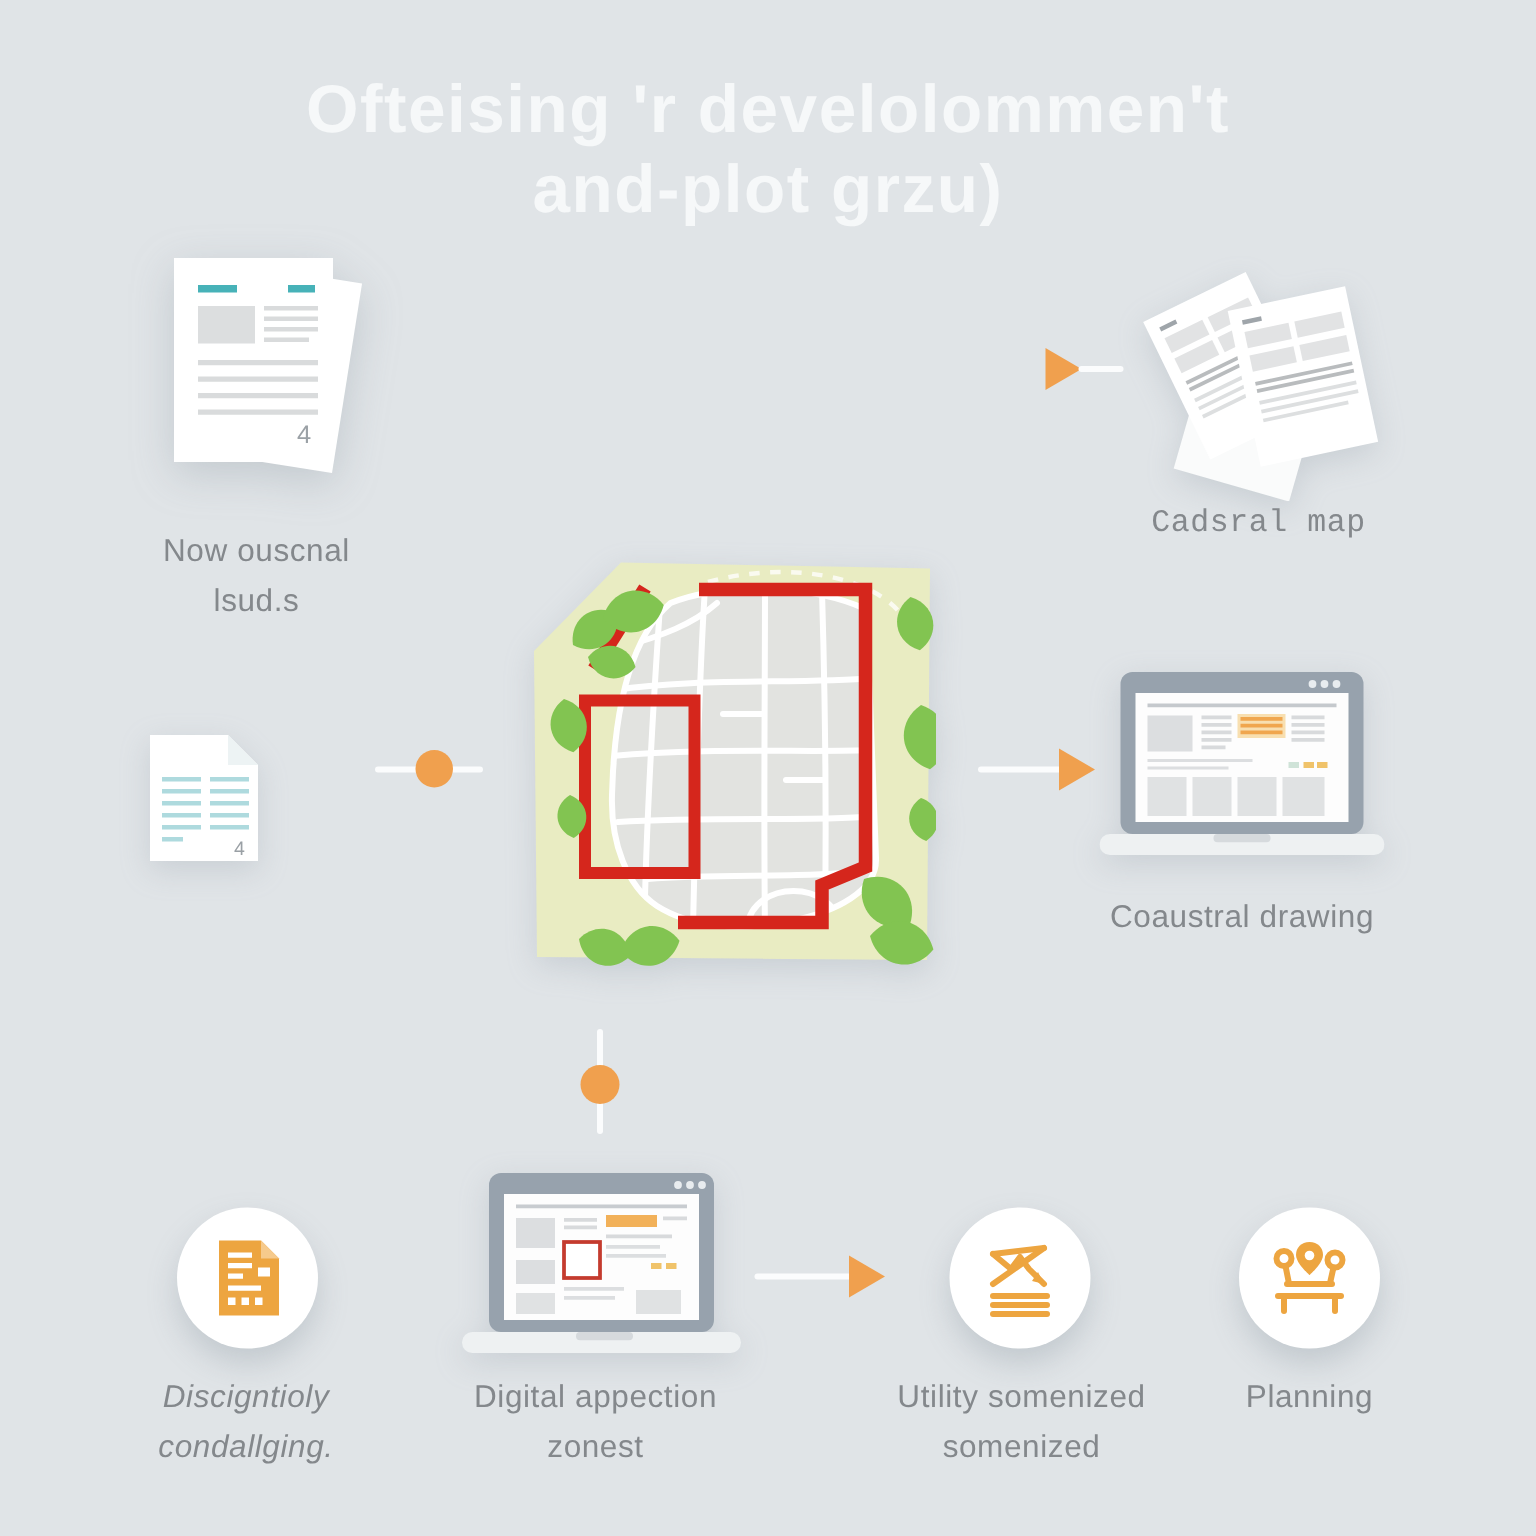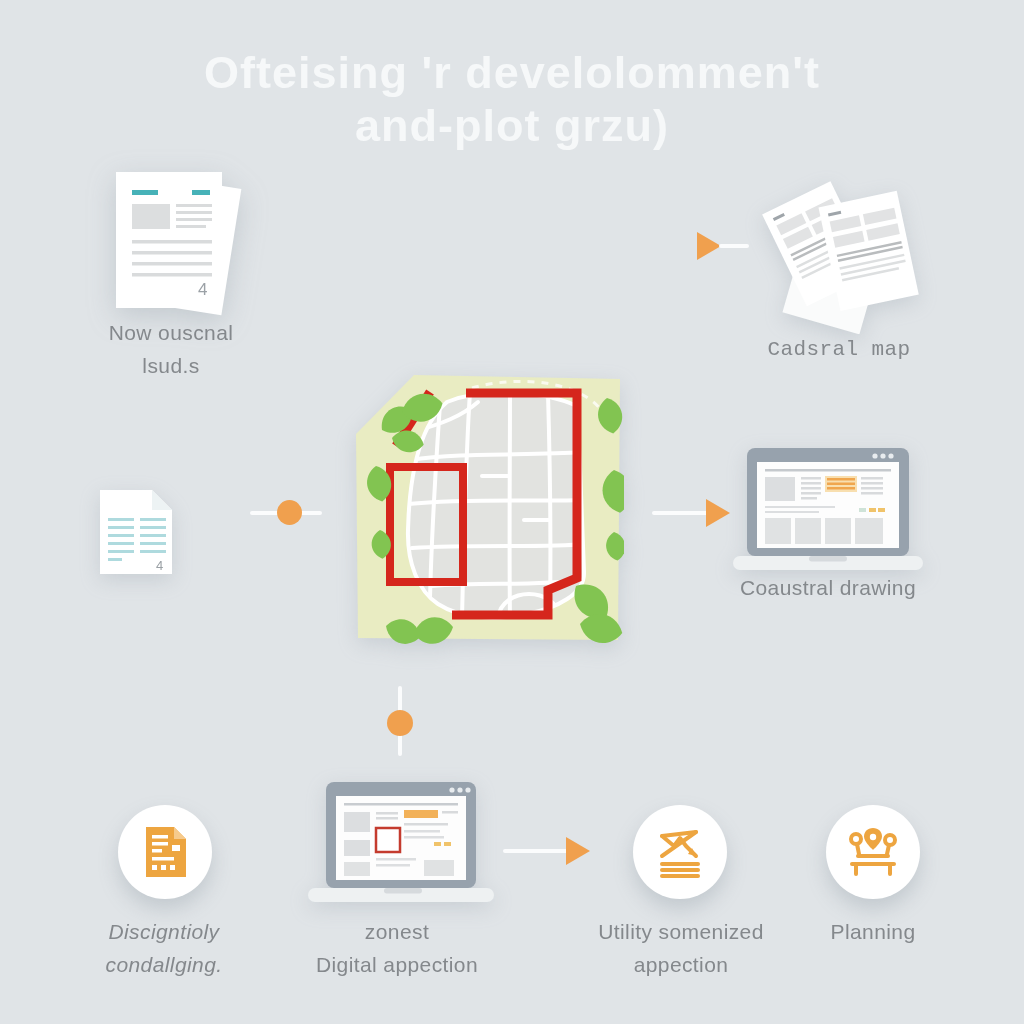--- a/index.html
+++ b/index.html
@@ -61,21 +61,21 @@
       <rect x="66" y="47" width="36" height="3" fill="#d9dbdc"></rect>
       <rect x="66" y="54" width="36" height="3" fill="#d9dbdc"></rect>
       <rect x="66" y="61" width="30" height="3" fill="#d9dbdc"></rect>
       <rect x="22" y="76" width="80" height="3.5" fill="#d9dbdc"></rect>
       <rect x="22" y="87" width="80" height="3.5" fill="#d9dbdc"></rect>
       <rect x="22" y="98" width="80" height="3.5" fill="#d9dbdc"></rect>
       <rect x="22" y="109" width="80" height="3.5" fill="#d9dbdc"></rect>
       <text x="88" y="131" font-size="17" fill="#9ba1a6" font-family="Liberation Sans, sans-serif">4</text>
     </g>
   </svg>
-  <div class="label" style="left:171px;top:317px;">
+  <div class="label" style="left:171px;top:352px;">
     <span style="display:block">Now ouscnal</span>
     <span style="display:block">lsud.s</span>
   </div>
 
   <div>
     <div class="tri-right" style="left:697px;top:232px;"></div>
     <div class="conn-line-h" style="left:719px;top:244px;width:30px;"></div>
   </div>
 
   <svg class="abs soft-shadow" style="left:760px;top:172px;" width="168" height="162" viewBox="0 0 168 162">
@@ -217,21 +217,21 @@
       <rect x="136" y="60" width="7" height="4" fill="#f0c36a"></rect>
       <rect x="145" y="60" width="7" height="4" fill="#f0c36a"></rect>
       <rect x="32" y="70" width="26" height="26" fill="#e0e2e3"></rect>
       <rect x="62" y="70" width="26" height="26" fill="#e0e2e3"></rect>
       <rect x="92" y="70" width="26" height="26" fill="#e0e2e3"></rect>
       <rect x="122" y="70" width="28" height="26" fill="#e0e2e3"></rect>
     </g>
     <rect x="0" y="108" width="190" height="14" rx="7" fill="#eef1f2"></rect>
     <rect x="76" y="108" width="38" height="5.5" rx="2.7" fill="#d6dadd"></rect>
   </svg>
-  <div class="label" style="left:828px;top:572px;">Coaustral drawing</div>
+  <div class="label" style="left:828px;top:596px;">Coaustral drawing</div>
 
   <div>
     <div class="conn-line-v" style="left:398px;top:686px;height:70px;"></div>
     <div class="conn-dot" style="left:387px;top:710px;width:26px;height:26px;"></div>
   </div>
 
   <div class="circle-node" style="left:118px;top:805px;">
     <svg width="58" height="58" viewBox="0 0 58 58">
       <path d="M10,4 H38 L50,16 V54 H10 Z" fill="#eda540"></path>
       <path d="M38,4 L50,16 H38 Z" fill="#f6ca8c"></path>
@@ -274,22 +274,22 @@
       <rect x="38" y="58" width="26" height="16" fill="#dcdee0"></rect>
       <rect x="38" y="80" width="26" height="14" fill="#e0e2e3"></rect>
       <rect x="70" y="76" width="40" height="2.5" fill="#dcdee0"></rect>
       <rect x="70" y="82" width="34" height="2.5" fill="#dcdee0"></rect>
       <rect x="118" y="78" width="30" height="16" fill="#e0e2e3"></rect>
     </g>
     <rect x="2" y="106" width="186" height="14" rx="7" fill="#eef1f2"></rect>
     <rect x="78" y="106" width="38" height="5.5" rx="2.7" fill="#d6dadd"></rect>
   </svg>
   <div class="label" style="left:397px;top:916px;">
+    <span style="display:block">Digital appection</span>
     <span style="display:block">zonest</span>
-    <span style="display:block">Digital appection</span>
   </div>
 
   <div>
     <div class="conn-line-h" style="left:503px;top:849px;width:66px;"></div>
     <div class="tri-right" style="left:566px;top:837px;"></div>
   </div>
 
   <div class="circle-node" style="left:633px;top:805px;">
     <svg width="60" height="60" viewBox="0 0 60 60">
       <g stroke="#eda540" stroke-width="4" fill="none" stroke-linecap="round" stroke-linejoin="round">
@@ -300,21 +300,21 @@
       <path d="M46,34 L38,32 L42,26 Z" fill="#eda540"></path>
       <g fill="#eda540">
         <rect x="10" y="40" width="40" height="4" rx="2"></rect>
         <rect x="10" y="46" width="40" height="4" rx="2"></rect>
         <rect x="10" y="52" width="40" height="4" rx="2"></rect>
       </g>
     </svg>
   </div>
   <div class="label" style="left:681px;top:916px;">
     <span style="display:block">Utility somenized</span>
-    <span style="display:block">appection</span>
+    <span style="display:block">somenized</span>
   </div>
 
   <div class="circle-node" style="left:826px;top:805px;">
     <svg width="60" height="60" viewBox="0 0 60 60">
       <path d="M30,6 c-5.5,0 -9,3.8 -9,8.6 c0,5.6 9,13.4 9,13.4 c0,0 9,-7.8 9,-13.4 c0,-4.8 -3.5,-8.6 -9,-8.6 z" fill="#eda540"></path>
       <circle cx="30" cy="15" r="3.2" fill="#ffffff"></circle>
       <g stroke="#eda540" stroke-width="4" fill="none" stroke-linecap="round">
         <circle cx="13" cy="17" r="5"></circle>
         <path d="M14,22 L16,32"></path>
         <circle cx="47" cy="18" r="5"></circle>

